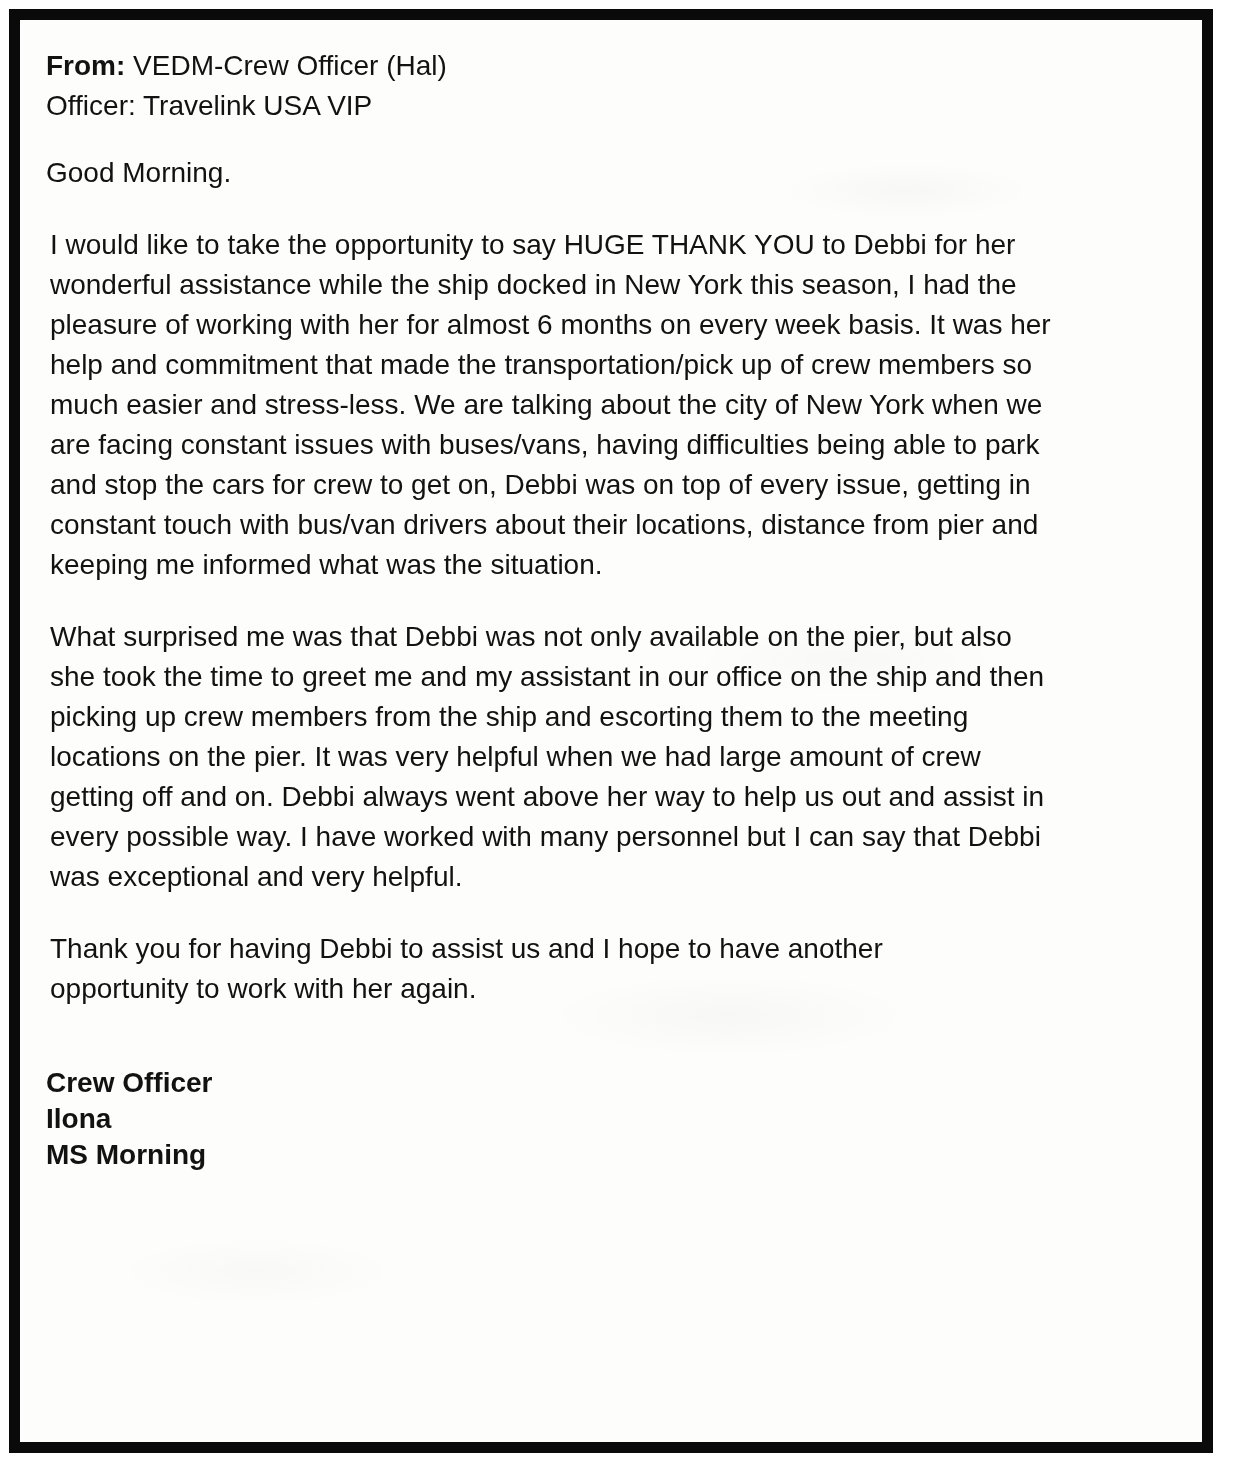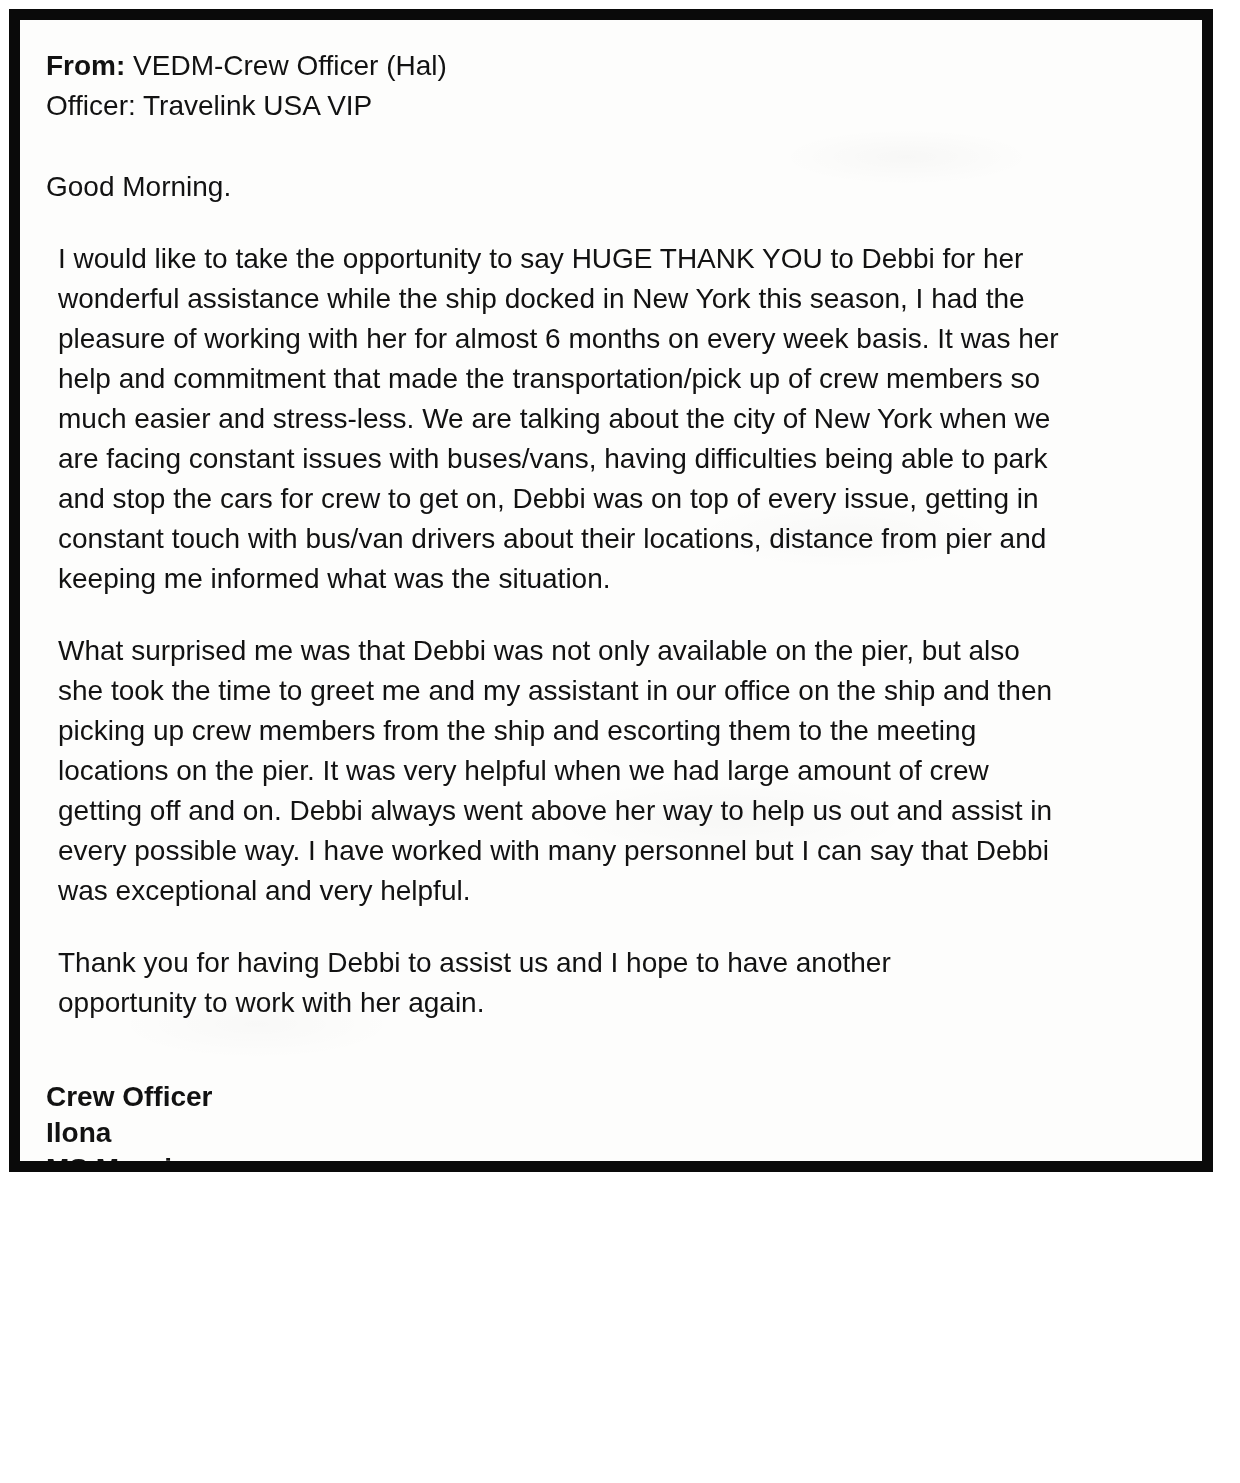--- a/index.html
+++ b/index.html
@@ -8,21 +8,21 @@
     background: #ffffff;
     width: 1240px;
     height: 1483px;
     font-family: "Liberation Sans", sans-serif;
   }
   .page {
     position: absolute;
     left: 9px;
     top: 9px;
     width: 1204px;
-    height: 1163px;
+    height: 1444px;
     border: 11px solid #0a0a0a;
     background:
       radial-gradient(ellipse 180px 40px at 75% 12%, rgba(0,0,0,0.025), rgba(0,0,0,0) 70%),
       radial-gradient(ellipse 220px 50px at 70% 45%, rgba(0,0,0,0.02), rgba(0,0,0,0) 70%),
       radial-gradient(ellipse 260px 60px at 60% 70%, rgba(0,0,0,0.025), rgba(0,0,0,0) 70%),
       radial-gradient(ellipse 200px 50px at 20% 88%, rgba(0,0,0,0.02), rgba(0,0,0,0) 70%),
       #fdfdfc;
     box-sizing: border-box;
     overflow: hidden;
   }
@@ -31,24 +31,24 @@
     color: #121212;
     font-size: 28px;
     line-height: 40px;
   }
   .header-line {
     margin: 0;
     white-space: pre-line;
   }
   .bold { font-weight: bold; }
   .greeting {
-    margin: 41px 0 0 0;
+    margin: 27px 0 0 0;
   }
   .para {
-    margin: 32px 0 0 12px;
+    margin: 32px 0 0 4px;
     white-space: pre-line;
   }
   .para-tight {
     margin: 24px 0 0 0;
     white-space: pre-line;
   }
   .closing {
     margin: 28px 0 0 0;
     white-space: pre-line;
     line-height: 38px;

